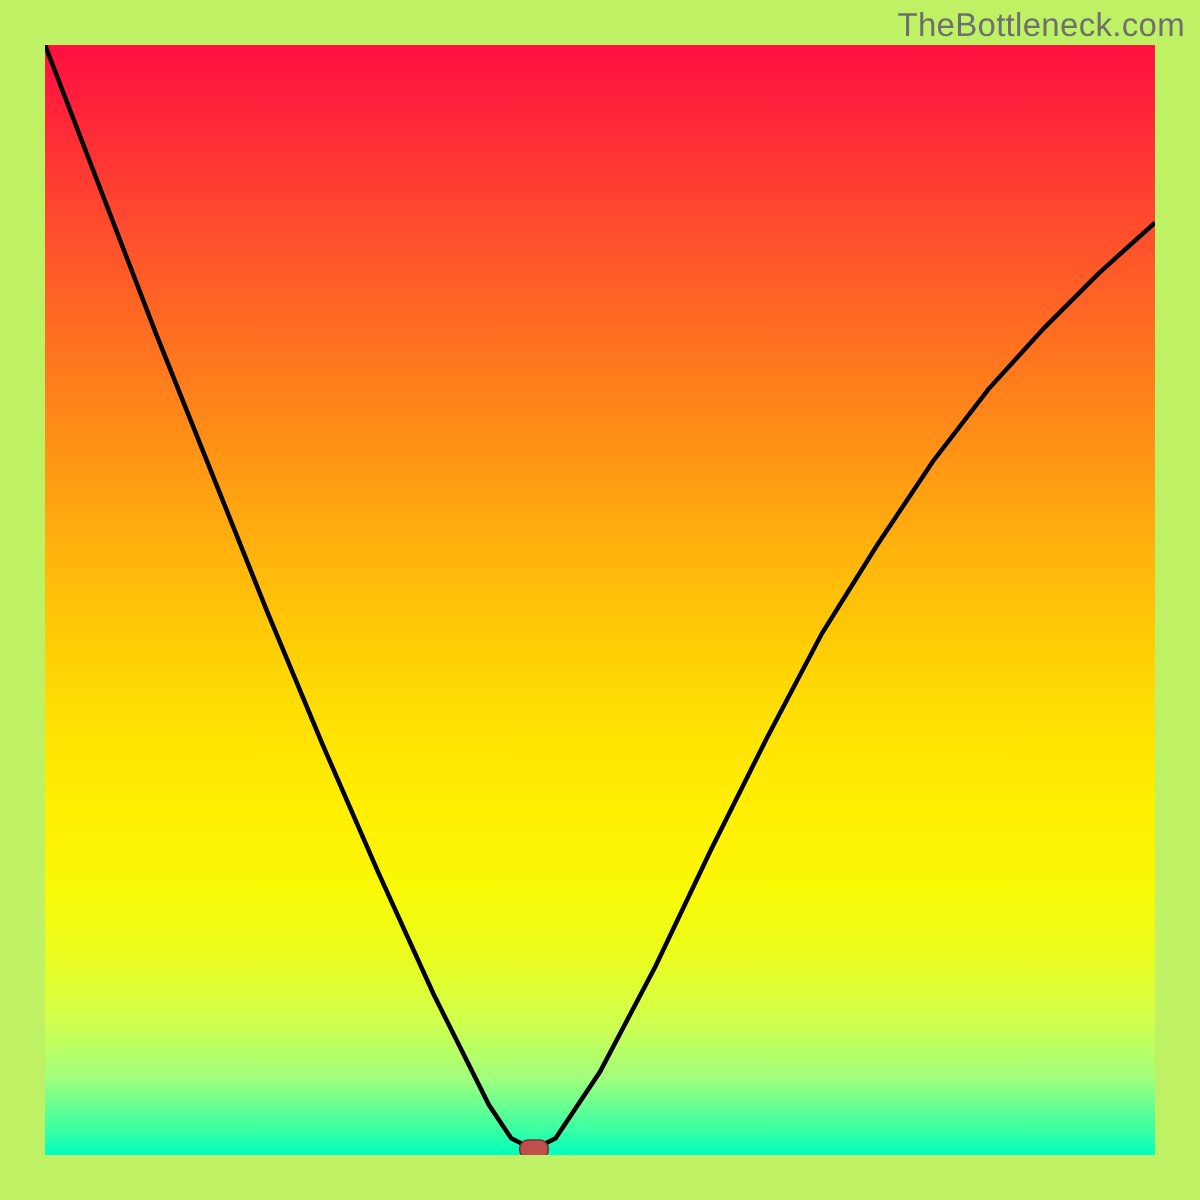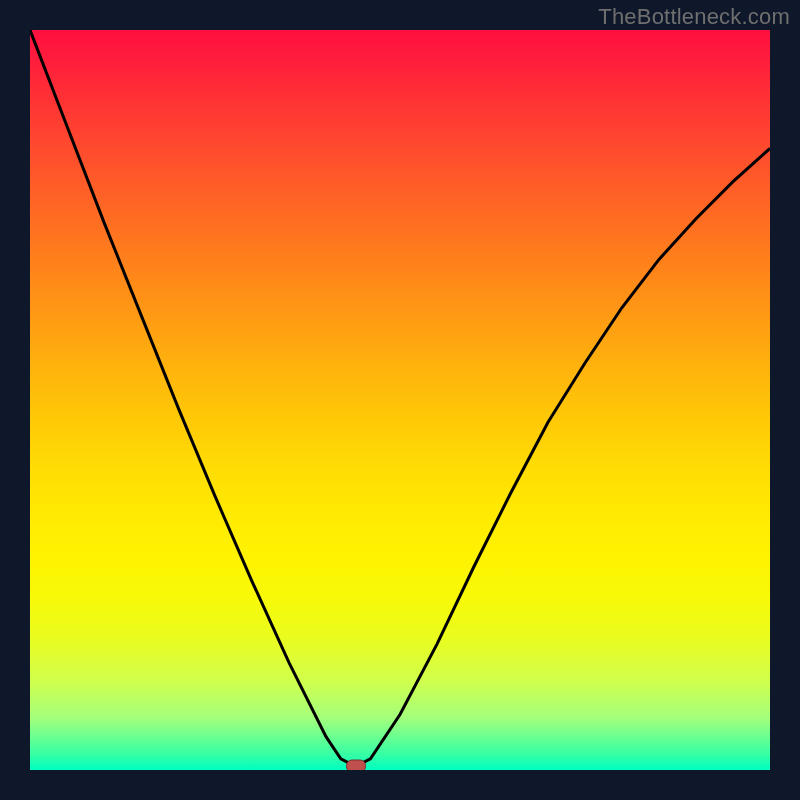--- a/index.html
+++ b/index.html
@@ -8,21 +8,21 @@
     width: 800px;
     height: 800px;
     overflow: hidden;
     background: #000;
     font-family: Arial, Helvetica, sans-serif;
   }
   .frame {
     position: relative;
     width: 800px;
     height: 800px;
-    background: #0f172a;
+    background: #bef264;
   }
   .plot-area {
     position: absolute;
     left: 30px;
     top: 30px;
     width: 740px;
     height: 740px;
     overflow: hidden;
   }
   .gradient {

